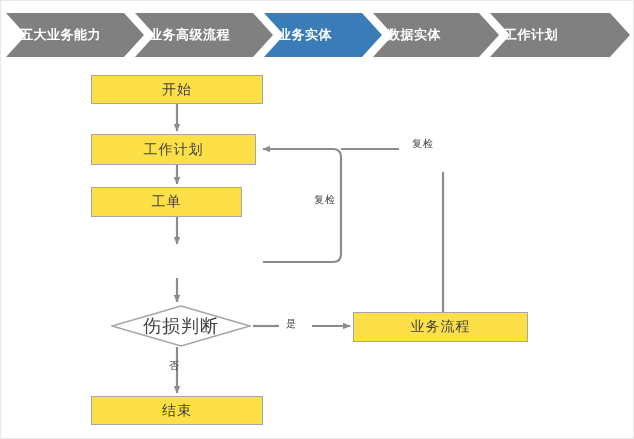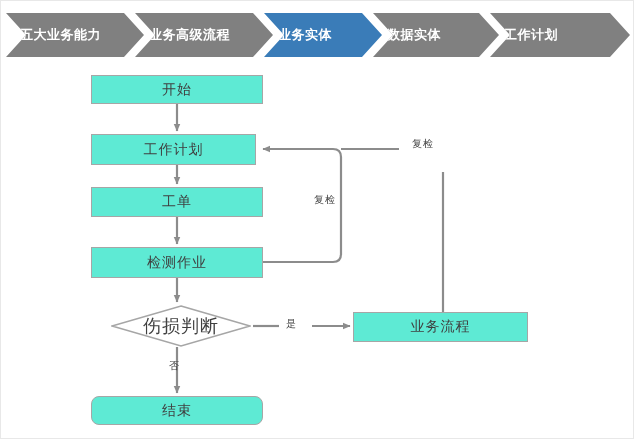--- a/index.html
+++ b/index.html
@@ -55,21 +55,21 @@
   #flow {
     position: absolute;
     left: 0;
     top: 0;
     width: 634px;
     height: 439px;
   }
   .node {
     position: absolute;
     box-sizing: border-box;
-    background: #5eead4;
+    background: #fde047;
     border: 1px solid #a6a6a6;
     display: flex;
     align-items: center;
     justify-content: center;
     font-size: 14px;
     color: #3f3f3f;
     letter-spacing: 1px;
     white-space: nowrap;
   }
   .diamond-wrap {
@@ -162,40 +162,37 @@
     </svg>
 
     <div class="node" style="left:90px;top:74px;width:172px;height:29px;">
       <span>开始</span>
     </div>
 
     <div class="node" style="left:90px;top:133px;width:165px;height:31px;">
       <span>工作计划</span>
     </div>
 
-    <div class="node" style="left:90px;top:186px;width:172px;height:30px;">
+    <div class="node" style="left:90px;top:186px;width:151px;height:30px;">
       <span>工单</span>
     </div>
 
-    <div class="node" style="left:90px;top:246px;width:172px;height:31px;">
-      <span>检测作业</span>
-    </div>
 
     <div class="diamond-wrap" style="left:110px;top:304px;width:140px;height:42px;">
       <svg class="diamond-shape" viewBox="0 0 140 42" preserveAspectRatio="none">
         <polygon points="70,1 139,21 70,41 1,21" fill="#ffffff" stroke="#a6a6a6" stroke-width="1.6"></polygon>
       </svg>
       <span class="diamond-label">伤损判断</span>
     </div>
 
     <div class="node" style="left:352px;top:311px;width:175px;height:30px;">
       <span>业务流程</span>
     </div>
 
-    <div class="node" style="left:90px;top:395px;width:172px;height:29px;border-radius:8px;">
+    <div class="node" style="left:90px;top:395px;width:172px;height:29px;">
       <span>结束</span>
     </div>
 
     <div class="edge-label" style="left:313px;top:192px;">复检</div>
     <div class="edge-label" style="left:411px;top:136px;">复检</div>
     <div class="edge-label" style="left:285px;top:316px;">是</div>
     <div class="edge-label" style="left:168px;top:358px;">否</div>
 
   </div>
 </div>

